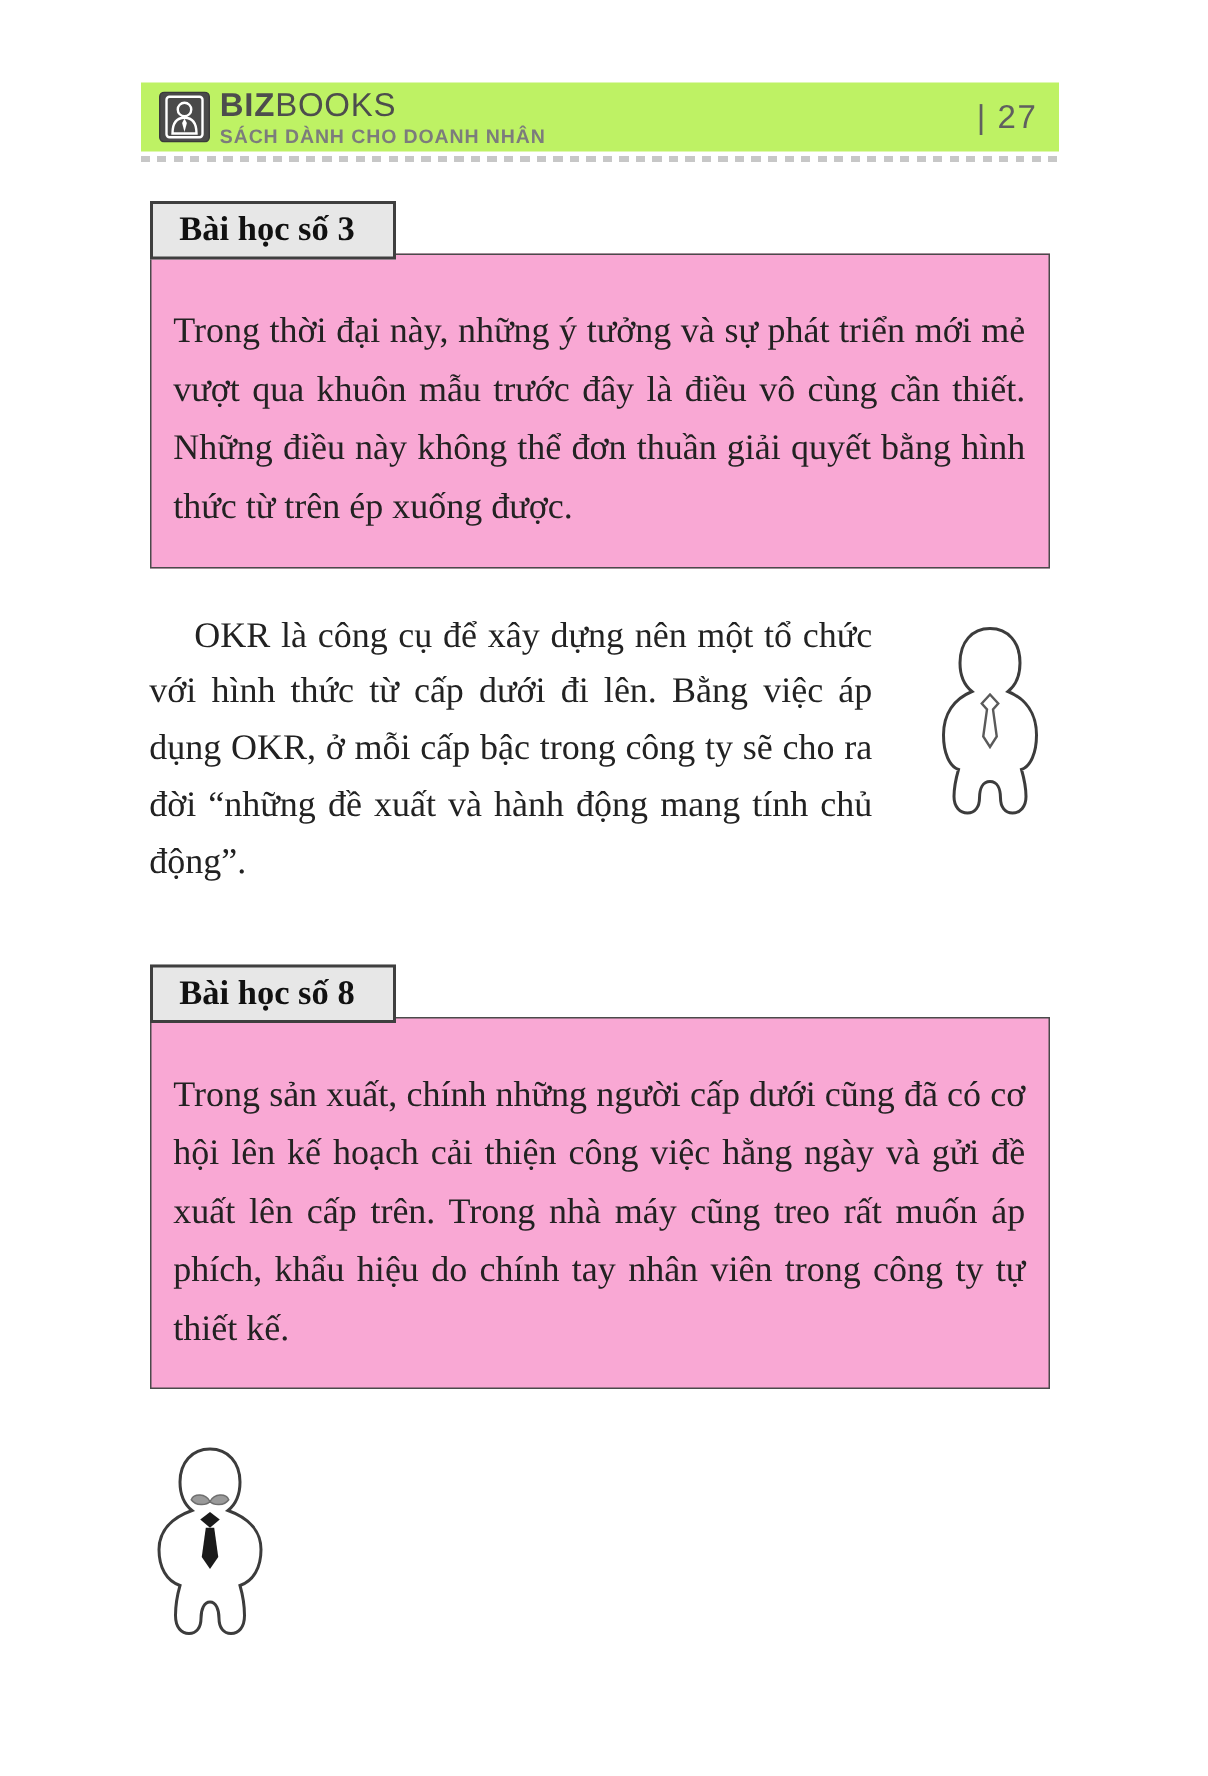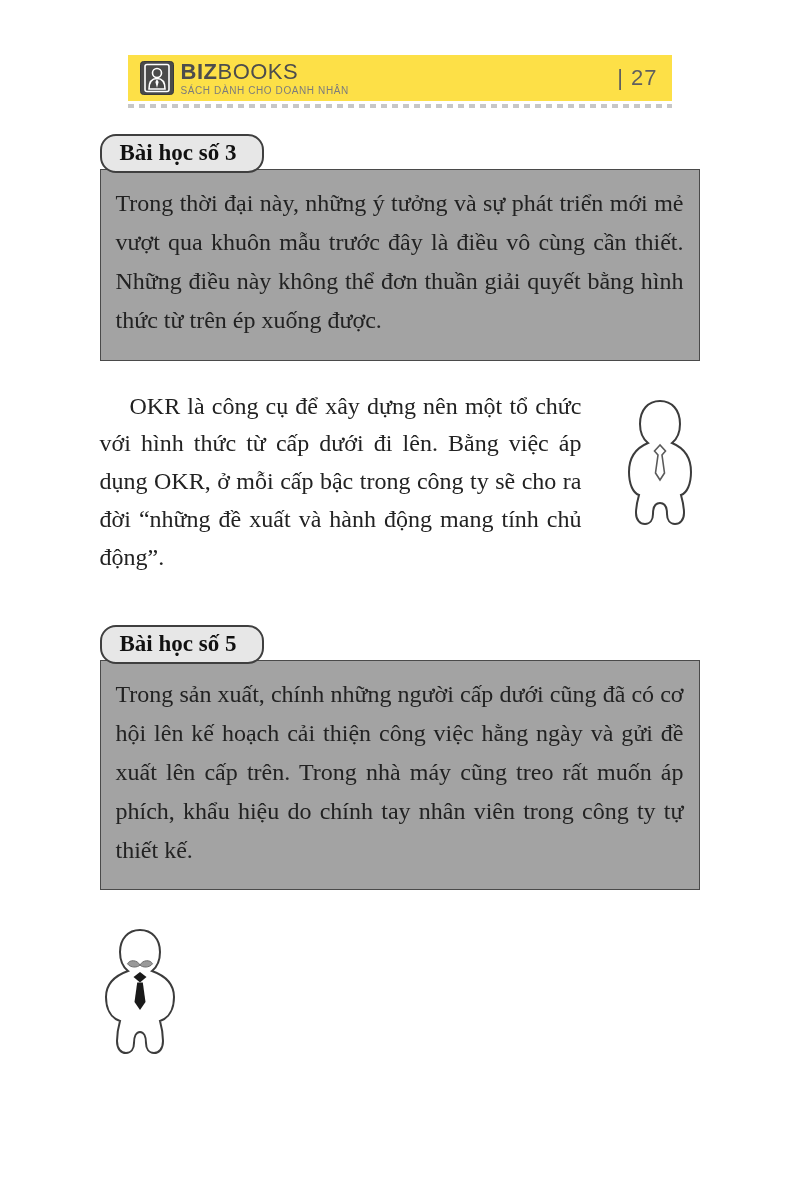--- a/index.html
+++ b/index.html
@@ -10,23 +10,23 @@
     font-family: "Liberation Serif", serif;
     color: #1f1f1f;
     position: relative;
     overflow: hidden;
   }
   .content { width: 600px; margin: 0 auto; position: relative; left: -3px; }
 
   
   header.page-header {
     margin: 55px auto 4px auto;
-    width: 544px;
+    width: 612px;
     height: 46px;
-    background: #fde047;
+    background: #bef264;
     display: flex;
     align-items: center;
     justify-content: space-between;
     padding: 4px 14px 4px 12px;
     position: relative;
     left: -3px;
   }
   header.page-header::after {
     content: "";
     position: absolute;
@@ -38,47 +38,47 @@
   .logo-badge { width: 34px; height: 34px; flex: 0 0 auto; }
   .brand-text { display: flex; flex-direction: column; line-height: 1; }
   .brand-name {
     font-family: "Liberation Sans", sans-serif;
     font-size: 22px; letter-spacing: 0.5px; color: #4d4d4d;
   }
   .brand-name .bold { font-weight: 800; }
   .brand-name .light { font-weight: 300; }
   .brand-tagline {
     font-family: "Liberation Sans", sans-serif;
-    font-size: 10px; font-weight: 400; letter-spacing: 0.6px;
+    font-size: 13px; font-weight: 700; letter-spacing: 0.6px;
     color: #7c7c7c; margin-top: 3px;
   }
   .page-number {
     font-family: "Liberation Sans", sans-serif;
     font-size: 22px; color: #5f5f5f; letter-spacing: 1px;
   }
 
   
   .lesson { position: relative; }
   .lesson-pill {
     position: relative; z-index: 2;
     display: inline-block;
     background: #e7e7e7;
     border: 2px solid #3f3f3f;
-    border-radius: 16px;
+    border-radius: 0;
     padding: 4px 26px 5px 18px;
     font-size: 23px; font-weight: 700;
     color: #111111;
     margin-left: 0px;
     margin-bottom: -4px;
   }
   .lesson-box {
     position: relative; z-index: 1;
     border: 1.5px solid #4a4a4a;
-    background: #a3a3a3;
-    padding: 14px 15px 20px 15px;
+    background: #f9a8d4;
+    padding: 32px 15px 20px 15px;
     font-size: 24px;
     line-height: 1.62;
     text-align: justify;
     color: #222222;
   }
   .para-row {
     display: flex;
     align-items: flex-start;
     gap: 38px;
     margin-top: 27px;
@@ -124,21 +124,21 @@
     <div class="para-row">
       <p class="para">OKR là công cụ để xây dựng nên một tổ chức với hình thức từ cấp dưới đi lên. Bằng việc áp dụng OKR, ở mỗi cấp bậc trong công ty sẽ cho ra đời “những đề xuất và hành động mang tính chủ động”.</p>
       <svg class="figure" viewBox="0 0 80 132">
         <path d="M40,5 C28,5 20,14 20,28 C20,36 23,43 28,47 C16,52 9,62 9,76 C9,88 13,97 19,99 C17,106 16,112 16,117 C16,124 20,128 25,128 C30,128 33,124 33,118 C33,112 35,107 40,107 C45,107 47,112 47,118 C47,124 50,128 55,128 C60,128 64,124 64,117 C64,112 63,106 61,99 C67,97 71,88 71,76 C71,62 64,52 52,47 C57,43 60,36 60,28 C60,14 52,5 40,5 Z" fill="#ffffff" stroke="#3c3c3c" stroke-width="2"></path>
         <path d="M40,49 L34.5,55 L38,59 L35.5,77 L40,84 L44.5,77 L42,59 L45.5,55 Z" fill="#ffffff" stroke="#5a5a5a" stroke-width="1.6"></path>
       </svg>
     </div>
   </section>
 
   <section class="lesson lesson-4">
-    <div class="lesson-pill">Bài học số 5</div>
+    <div class="lesson-pill">Bài học số 8</div>
     <div class="lesson-box">Trong sản xuất, chính những người cấp dưới cũng đã có cơ hội lên kế hoạch cải thiện công việc hằng ngày và gửi đề xuất lên cấp trên. Trong nhà máy cũng treo rất muốn áp phích, khẩu hiệu do chính tay nhân viên trong công ty tự thiết kế.</div>
     <div class="para-row">
       <svg class="figure" viewBox="0 0 80 132">
         <path d="M40,5 C28,5 20,14 20,27 C20,35 23,42 28,46 C14,51 6,60 6,72 C6,84 11,93 20,96 C18,103 17,110 17,116 C17,124 21,128 26,128 C31,128 34,124 34,118 C34,112 36,107 40,107 C44,107 46,112 46,118 C46,124 49,128 54,128 C59,128 63,124 63,116 C63,110 62,103 60,96 C69,93 74,84 74,72 C74,60 66,51 52,46 C57,42 60,35 60,27 C60,14 52,5 40,5 Z" fill="#ffffff" stroke="#3c3c3c" stroke-width="2"></path>
         <path d="M40,40 C37,34.5 29.5,34.5 27.5,38.8 C30.5,43 37.5,42.8 40,40 C42.5,42.8 49.5,43 52.5,38.8 C50.5,34.5 43,34.5 40,40 Z" fill="#9a9a9a" stroke="#6f6f6f" stroke-width="1"></path>
         <path d="M40,47 L33.5,52 L40,57.5 L46.5,52 Z" fill="#1a1a1a"></path>
         <path d="M37.2,57.5 L34.5,77 L40,85 L45.5,77 L42.8,57.5 Z" fill="#1a1a1a"></path>
       </svg>
     </div>
   </section>

